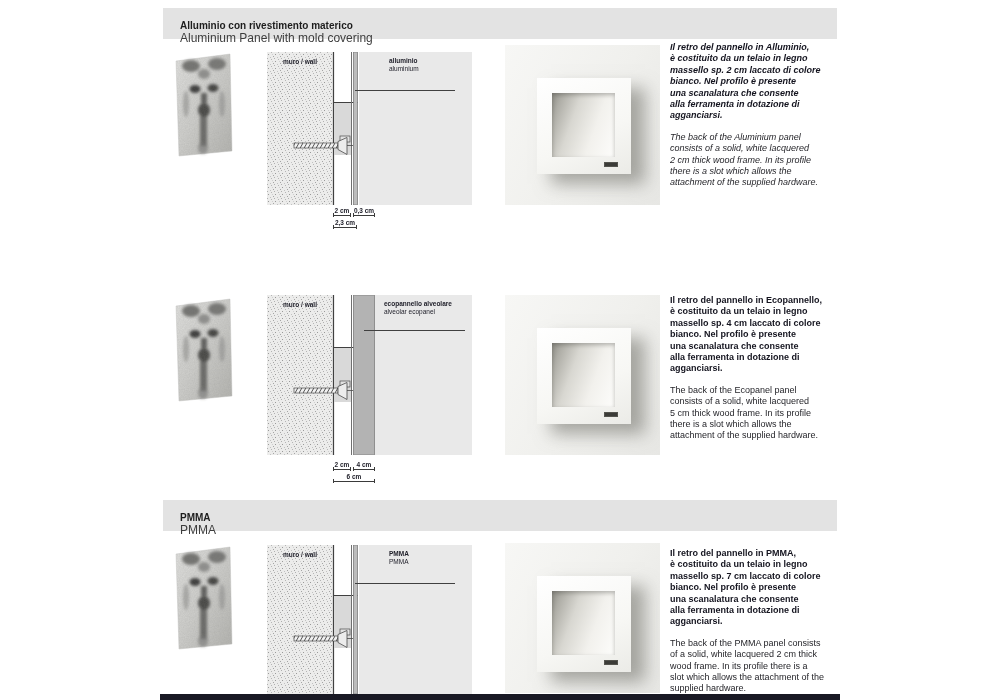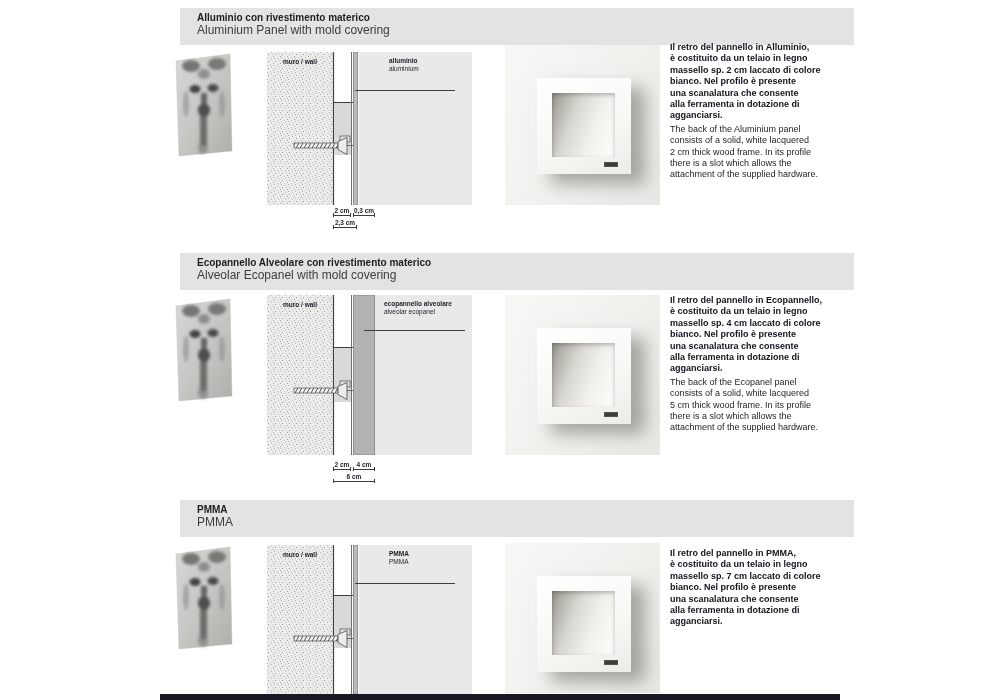--- a/index.html
+++ b/index.html
@@ -2,21 +2,21 @@
 <html><head>
 <meta charset="utf-8">
 <style>
   * { margin:0; padding:0; box-sizing:border-box; }
   html,body { background:#ffffff; }
   body { font-family:"Liberation Sans", sans-serif; }
   .page { position:relative; width:1000px; height:700px; background:#ffffff; overflow:hidden; }
 
   .panel-section { position:absolute; left:0; width:1000px; }
 
-  .sec-header { position:absolute; left:180px; width:674px; height:37px; background:#e3e3e3; padding:4px 0 0 17px; }
+  .sec-header { position:absolute; left:163px; width:674px; height:31px; background:#e3e3e3; padding:12px 0 0 17px; }
   .sec-title { font-size:10px; font-weight:bold; color:#1d1d1d; line-height:12px; }
   .sec-sub { font-size:12px; color:#3d3d3d; line-height:12px; }
 
   .artwork { position:absolute; left:172px; width:62px; height:106px; }
 
   .diagram { position:absolute; left:267px; width:205px; }
   .wall-label { position:absolute; top:6px; left:0; width:66px; text-align:center; font-size:6.5px; font-weight:bold; color:#22222c; white-space:nowrap; }
   .mat-label { position:absolute; top:5px; left:122px; font-size:6.5px; line-height:8px; color:#22222c; white-space:nowrap; }
   .mat-label .l1 { font-weight:bold; }
   .mat-label-wide { left:117px; }
@@ -31,21 +31,21 @@
   .frame { position:absolute; left:32px; top:33px; width:94px; height:96px;
            background:linear-gradient(155deg,#ffffff 0%,#f7f7f4 60%,#ebebe7 100%);
            box-shadow:14px 10px 16px rgba(105,105,98,0.55); }
   .hole { position:absolute; left:15px; top:15px; width:63px; height:64px;
           background:linear-gradient(110deg,#8e8d86 0%,#aeada6 12%,#d8d7d1 35%,#f2f1ed 65%,#fdfdfb 100%);
           box-shadow:inset 0 2px 4px rgba(60,60,55,0.35); }
   .sticker { position:absolute; right:13px; bottom:7px; width:14px; height:5px; background:#3c3c38; box-shadow:inset 0 0 0 1px #54544e; }
 
   .desc { position:absolute; left:670px; width:172px; font-size:9px; line-height:11.4px; }
   .desc .it { font-weight:bold; color:#14141f; white-space:pre-line; }
-  .desc .en { color:#26262b; white-space:pre-line; margin-top:2px; }
+  .desc .en { color:#26262b; white-space:pre-line; margin-top:10px; }
 
   .footer-bar { position:absolute; left:160px; top:694px; width:680px; height:6px; background:#191924; }
 
   .defs-svg { position:absolute; width:0; height:0; }
 </style>
 </head>
 <body>
 
 <svg class="defs-svg" aria-hidden="true">
   <defs>
@@ -141,41 +141,37 @@
         </span>
     </div>
 
     <div class="photo" style="top:37px;">
       <div class="frame">
         <div class="hole"></div>
         <div class="sticker"></div>
       </div>
     </div>
 
-    <div class="desc" style="top:34px;">
+    <div class="desc" style="top:34px;font-style:italic;">
       <div class="it">Il retro del pannello in Alluminio,
 è costituito da un telaio in legno
 massello sp. 2 cm laccato di colore
 bianco.  Nel profilo è presente
 una scanalatura che consente
 alla ferramenta in dotazione di
 agganciarsi.</div>
       <div class="en">The back of the Aluminium panel
 consists of a solid, white lacquered
 2 cm thick wood frame.  In its profile
 there is a slot which allows the
 attachment of the supplied hardware.</div>
     </div>
   </div>
 
   <div class="panel-section" style="top:253px;height:247px;">
-    <div class="sec-header">
-      <div class="sec-title">Ecopannello Alveolare con rivestimento materico</div>
-      <div class="sec-sub">Alveolar Ecopanel with mold covering</div>
-    </div>
 
     <div class="artwork" style="top:44px;">
       <svg width="62" height="106" viewBox="0 0 62 106">
         <polygon points="4,9 58,2 60,99 7,104" fill="url(#artgrad)" stroke="#c9c9c6" stroke-width="0.5"></polygon>
         <g filter="url(#f-blur)" opacity="0.92">
           <ellipse cx="19" cy="14" rx="9" ry="6" fill="#6a6a68"></ellipse>
           <ellipse cx="45" cy="12" rx="9" ry="6" fill="#6f6f6d"></ellipse>
           <ellipse cx="32" cy="22" rx="6" ry="5" fill="#8a8a88"></ellipse>
           <ellipse cx="23" cy="37" rx="5.5" ry="4" fill="#2c2c2b"></ellipse>
           <ellipse cx="41" cy="36" rx="5.5" ry="4" fill="#343433"></ellipse>
@@ -305,17 +301,22 @@
     </div>
 
     <div class="desc" style="top:48px;">
       <div class="it">Il retro del pannello in PMMA,
 è costituito da un telaio in legno
 massello sp. 7 cm laccato di colore
 bianco.  Nel profilo è presente
 una scanalatura che consente
 alla ferramenta in dotazione di
 agganciarsi.</div>
+      <div class="en">The back of the PMMA panel consists
+of a solid, white lacquered  2 cm thick
+wood frame.  In its profile there is a
+slot which allows the attachment of the
+supplied hardware.</div>
     </div>
   </div>
 
   <div class="footer-bar"></div>
 </div>
 
 </body></html>

